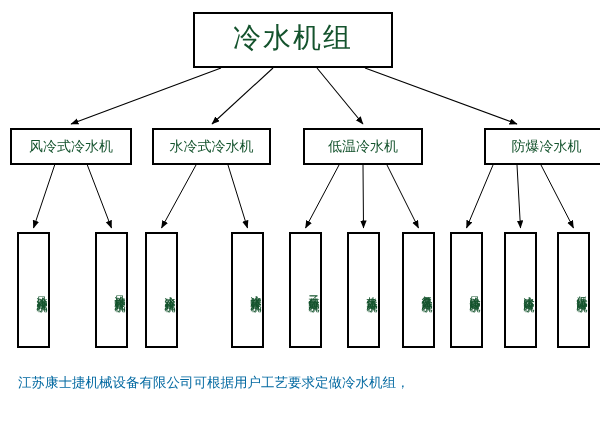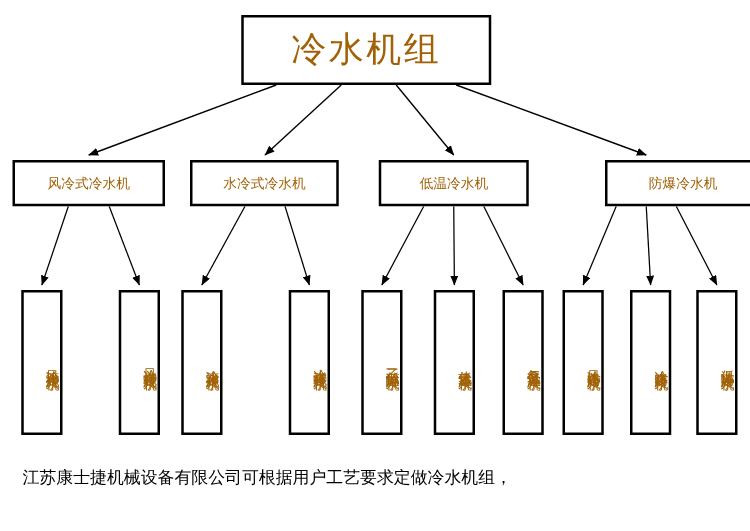--- a/index.html
+++ b/index.html
@@ -24,30 +24,31 @@
     pointer-events: none;
   }
   .node {
     position: absolute;
     box-sizing: border-box;
     background: #ffffff;
     border: 2px solid #000000;
     display: flex;
     align-items: center;
     justify-content: center;
-    color: #a16207;
+    color: #14532d;
     text-align: center;
+    font-family: Liberation Mono, monospace;
   }
   .node.root {
     font-size: 28px;
     letter-spacing: 2px;
     line-height: 1;
   }
   .node.branch {
-    font-size: 11px;
+    font-size: 14px;
     letter-spacing: 0px;
     line-height: 1;
     white-space: nowrap;
   }
   .node.leaf {
     writing-mode: vertical-rl;
     text-orientation: upright;
     font-size: 11px;
     line-height: 1.35;
     letter-spacing: 1px;
@@ -55,21 +56,21 @@
     align-items: flex-start;
     justify-content: center;
   }
   .caption {
     position: absolute;
     left: 18px;
     top: 372px;
     width: 566px;
     font-size: 13.5px;
     line-height: 1.55;
-    color: #000000;
+    color: #0369a1;
     text-align: left;
   }
 </style>
 </head>
 <body>
 
 <div id="page">
 
   <svg id="connectors" viewBox="0 0 600 425" xmlns="http://www.w3.org/2000/svg">
     <defs>

